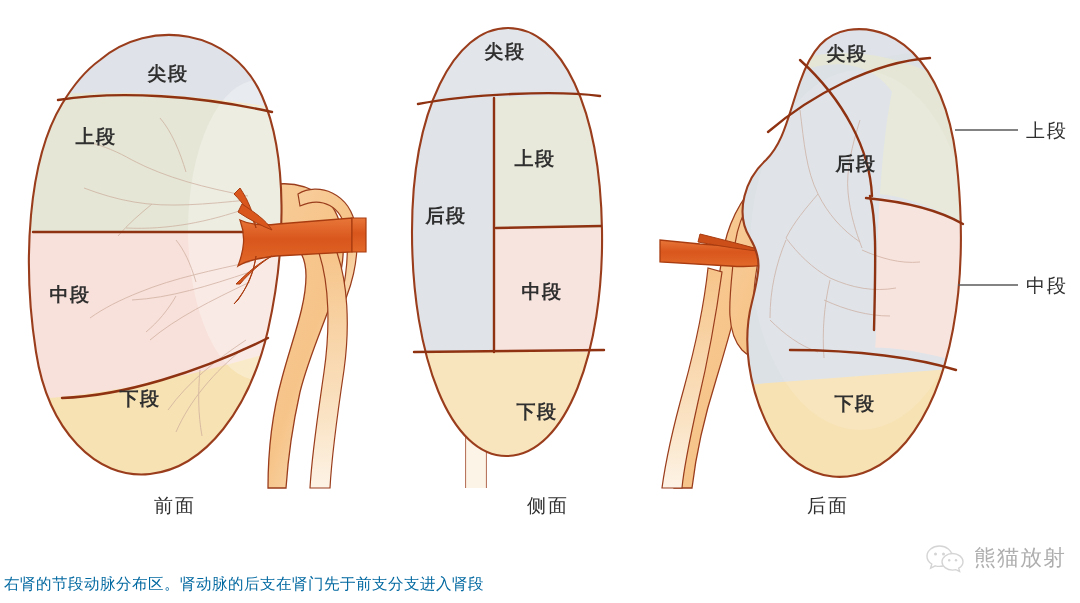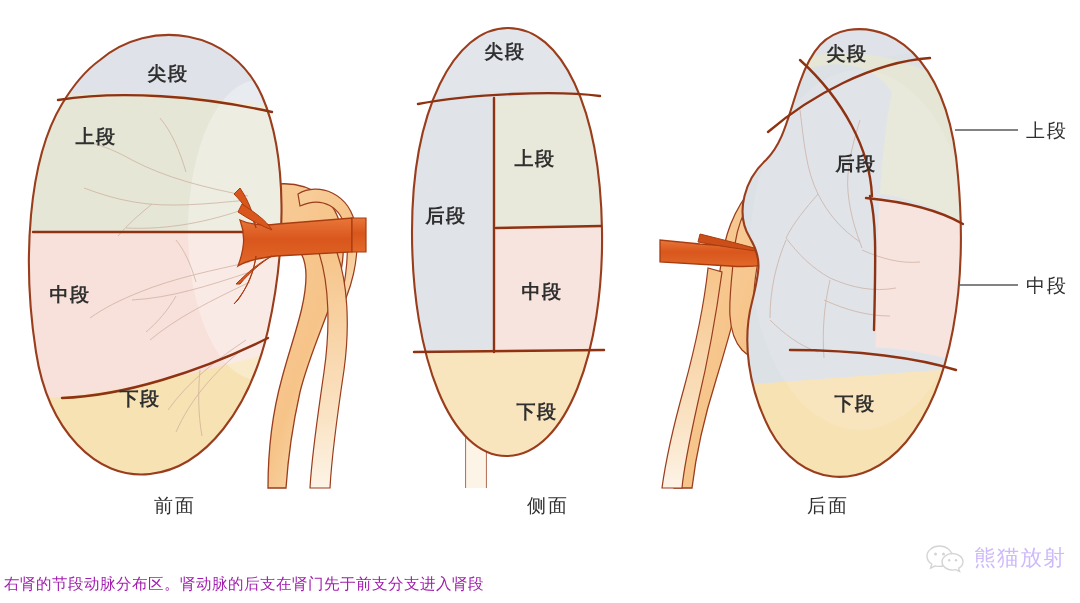--- a/index.html
+++ b/index.html
@@ -40,36 +40,36 @@
   .view-label { font-size: 19px; letter-spacing: 2px; font-weight: 500; }
   .callout-label { font-size: 19px; letter-spacing: 2px; font-weight: 500; }
 
   .caption {
     position: absolute;
     left: 4px;
     bottom: 8px;
     font-family: "DejaVu Serif", "Liberation Serif", serif;
     font-size: 15.5px;
     letter-spacing: 0.5px;
-    color: #a21caf;
+    color: #0369a1;
     white-space: nowrap;
   }
   .watermark {
     position: absolute;
     right: 14px;
     bottom: 30px;
     display: flex;
     align-items: center;
     gap: 9px;
     opacity: 0.42;
   }
   .watermark-text {
     font-family: "DejaVu Sans", "Liberation Sans", sans-serif;
     font-size: 22px;
-    color: #8b5cf6;
+    color: #404040;
     letter-spacing: 1px;
   }
   .wechat-mark { display: block; }
   .outline { stroke: #9a3d1c; fill: none; }
   .divider { stroke: #8e3212; fill: none; stroke-linecap: round; }
   .vessel-line { stroke: #c9a898; fill: none; stroke-width: 0.9; opacity: .75; }
   .leader { stroke: #5a5a5a; stroke-width: 1.3; }
 </style>
 </head>
 <body>

